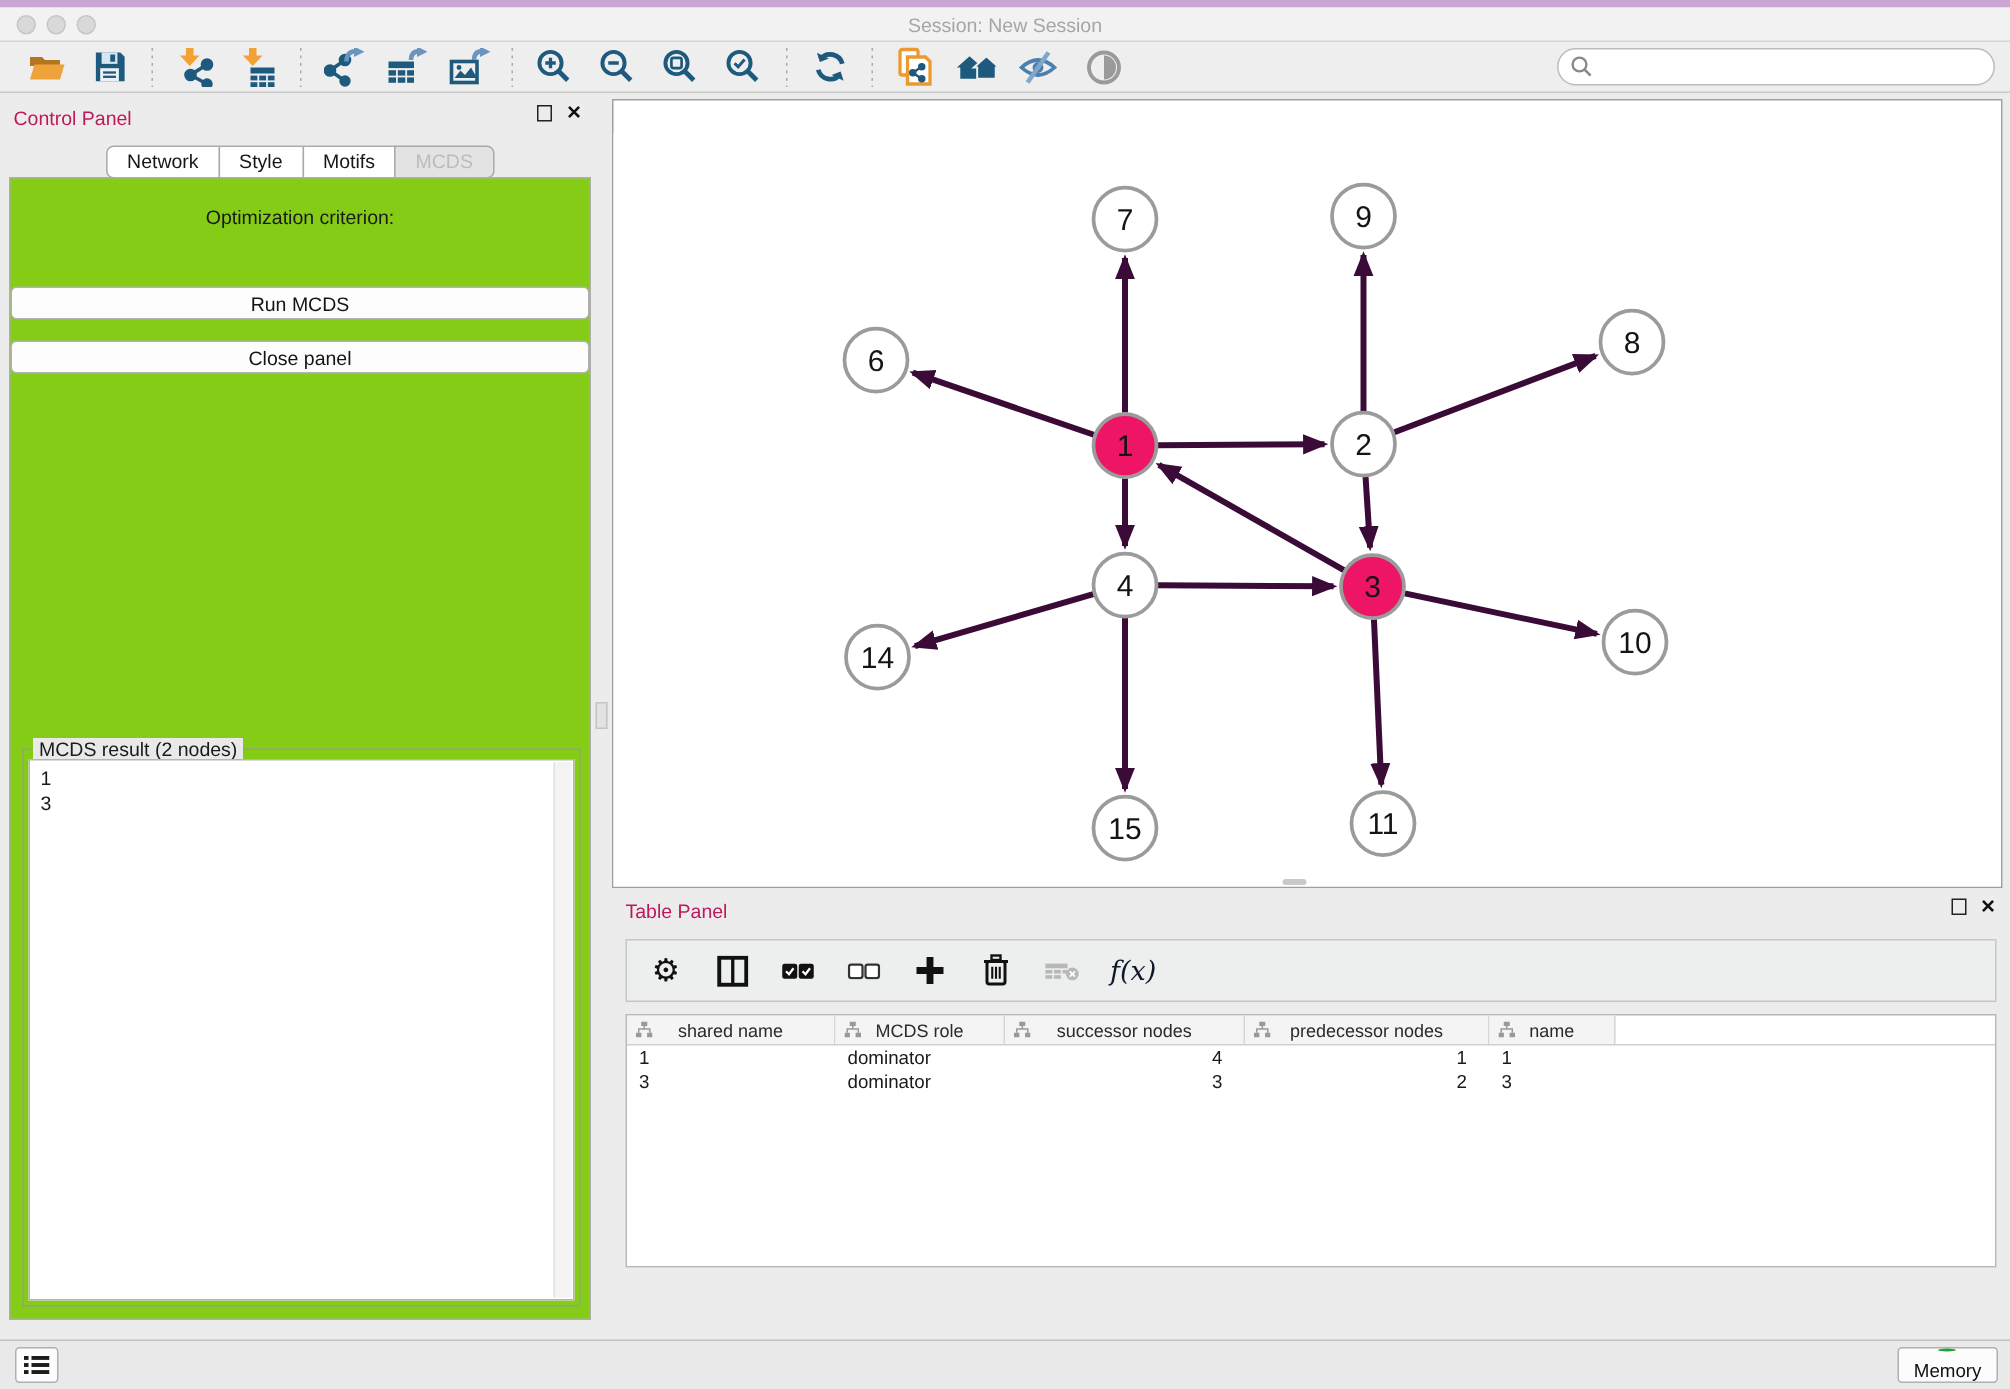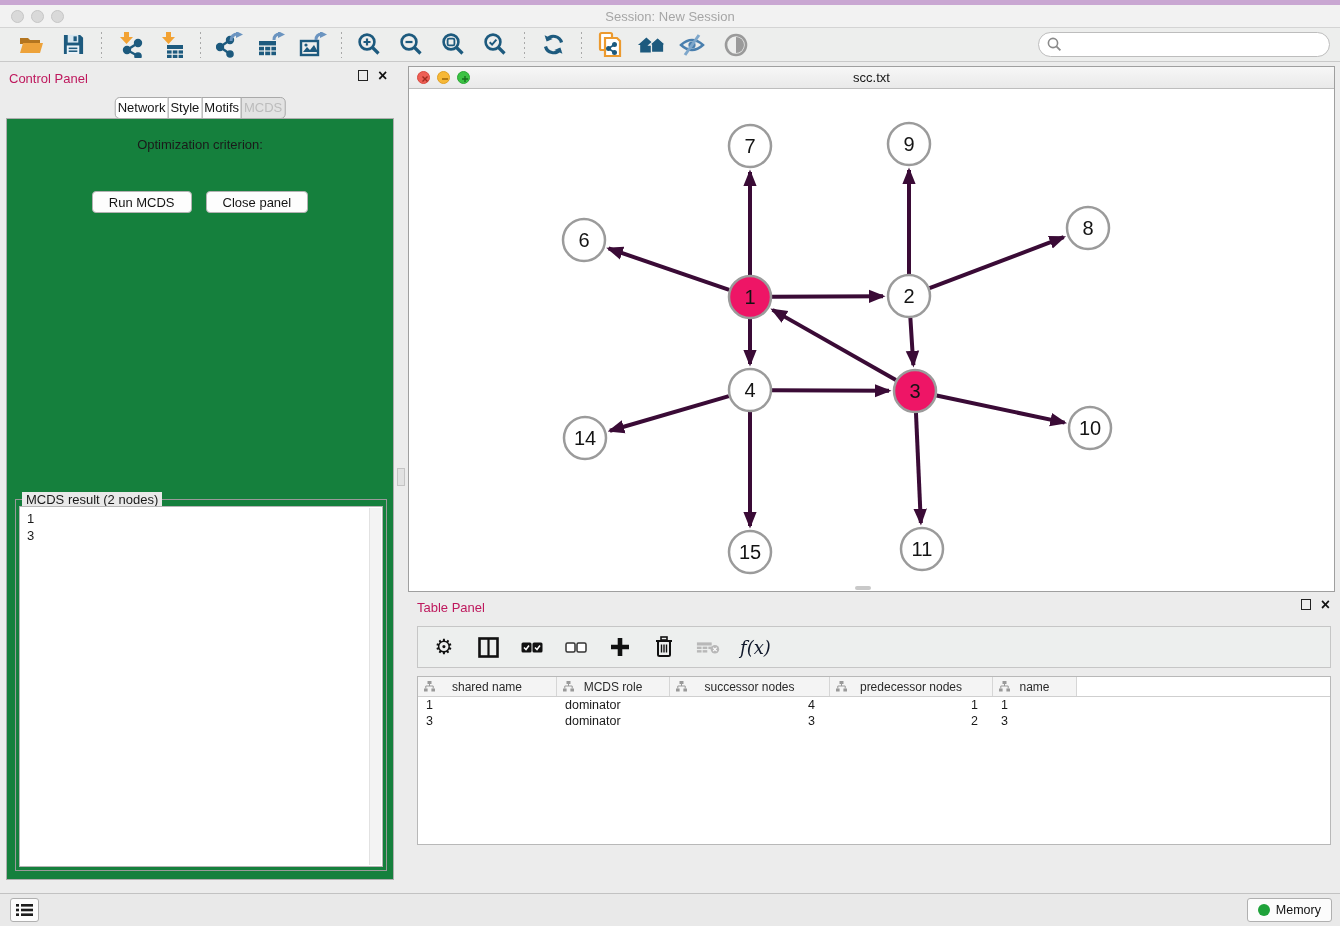--- a/index.html
+++ b/index.html
@@ -24,35 +24,35 @@
   .search-wrap { position:absolute; right:10px; top:4px; width:292px; height:25px; }
   .search-wrap input { width:100%; height:100%; border:1px solid #bdbdbd; border-radius:13px; background:#fff;
     padding-left:28px; font-size:13px; outline:none; font-family:"Liberation Sans",sans-serif; }
   .search-wrap svg { position:absolute; left:9px; top:5px; }
   
   .panel-title { font-size:13px; color:#be185d; }
   .win-btns { position:absolute; display:flex; gap:10px; align-items:center; }
   .float-ico { width:10px; height:11px; border:1.6px solid #222; display:inline-block; }
   .close-ico { font-size:16px; font-weight:bold; color:#111; line-height:11px; }
   .tabgroup { display:flex; }
-  .tab { height:22px; line-height:20px; padding:0 2px; font-size:13px; background:#fff; color:#161616;
+  .tab { height:22px; line-height:20px; padding:0 13px; font-size:13px; background:#fff; color:#161616;
     border:1px solid #a9a9a9; margin-left:-1px; cursor:default; }
   .tab:first-child { border-radius:5px 0 0 5px; margin-left:0; }
   .tab:last-child { border-radius:0 5px 5px 0; }
   .tab.selected { background:#e3e3e3; color:#bcbcbc; }
   .btn { height:22px; background:#fdfdfd; border:1px solid #b2b2b2; border-radius:4px; font-size:13px;
     padding:0 16px; font-family:"Liberation Sans",sans-serif; color:#141414; }
   
   .control-panel { position:absolute; left:0; top:62px; width:400px; height:831px; }
-  .cp-box { position:absolute; left:6px; top:56px; width:388px; height:762px; background:#15803d; border:1px solid #aeaeae; }
+  .cp-box { position:absolute; left:6px; top:56px; width:388px; height:762px; background:#84cc16; border:1px solid #aeaeae; }
   .opt-label { position:absolute; top:18px; left:0; width:100%; text-align:center; font-size:13px; }
   .dropdown { position:absolute; top:38px; left:38px; width:312px; height:23px; background:#fff; border:1px solid #b4b4b4;
     border-radius:4px; font-size:13px; display:flex; align-items:center; padding-left:11px; }
   .dropdown .stepper { position:absolute; right:7px; top:3px; }
-  .cp-buttons { position:absolute; top:72px; left:0; width:100%; display:flex; justify-content:center; gap:14px; }
+  .cp-buttons { position:absolute; top:72px; left:0; width:100%; display:flex; justify-content:center; gap:14px;flex-direction:column; }
   .groupbox { position:absolute; left:8px; top:380px; width:372px; height:372px; border:1px solid #9a9a9a; }
   .groupbox-legend { position:absolute; top:-8px; left:6px; background:#e9e9e9; padding:0 4px; font-size:13px; }
   .result-area { position:absolute; left:3px; top:6px; right:3px; bottom:3px; background:#fff; border:1px solid #b5b5b5; }
   .result-lines { padding:3px 7px; font-size:13px; line-height:17px; }
   .result-scrollbar { position:absolute; right:1px; top:1px; bottom:1px; width:12px; background:#f3f3f3; border-left:1px solid #e2e2e2; }
   .splitter-handle { position:absolute; left:397px; top:468px; width:8px; height:18px; background:#e2e2e2; border:1px solid #c4c4c4; }
   
   .net-window { position:absolute; left:408px; top:66px; width:927px; height:526px; background:#fff; border:1px solid #9f9f9f; }
   .net-titlebar { position:absolute; top:0; left:0; right:0; height:22px; background:linear-gradient(#f7f7f7,#e9e9e9);
     border-bottom:1px solid #bdbdbd; }
@@ -79,21 +79,21 @@
   .trow { display:flex; height:16px; font-size:12.5px; }
   .td { flex:none; line-height:16px; white-space:nowrap; overflow:hidden; }
   .td.al { padding-left:8px; text-align:left; }
   .td.ar { padding-right:15px; text-align:right; }
   .tp-tabs-wrap { position:absolute; left:0; right:0; top:269px; display:flex; justify-content:center; }
   
   .status-bar { position:absolute; left:0; top:893px; width:1340px; height:33px; background:#e9e9e9; border-top:1px solid #c2c2c2; }
   .list-btn { position:absolute; left:10px; top:4px; width:29px; height:24px; background:#fcfcfc; border:1px solid #b0b0b0;
     border-radius:3px; display:flex; align-items:center; justify-content:center; }
   .memory-btn { position:absolute; right:8px; top:4px; height:24px; background:#fcfcfc; border:1px solid #b0b0b0;
-    border-radius:3px; display:flex; align-items:center; gap:6px; padding:0 10px; font-size:12.5px; color:#111; }
+    border-radius:3px; display:flex; align-items:center; gap:6px; padding:0 10px; font-size:12.5px; color:#111;flex-direction:column; }
   .memory-dot { width:12px; height:12px; border-radius:50%; background:#1fa23a; }
 </style>
 </head>
 <body>
 
 <div class="purple-strip"></div>
 <div class="titlebar">
   <span class="traffic t1"></span>
   <span class="traffic t2"></span>
   <span class="traffic t3"></span>
@@ -286,38 +286,20 @@
           </div>
         <div class="result-scrollbar"></div>
       </div>
     </div>
   </div>
 </div>
 
 <div class="splitter-handle"></div>
 
 <div class="net-window">
-  <div class="net-titlebar">
-    <span class="tl red">
-        <svg width="8" height="8" viewBox="0 0 8 8">
-          <path d="M1.5 1.5l5 5M6.5 1.5l-5 5" stroke="#9e2b20" stroke-width="1.4"></path>
-        </svg>
-      </span>
-    <span class="tl yellow">
-        <svg width="8" height="8" viewBox="0 0 8 8">
-          <path d="M1 4h6" stroke="#a26c0c" stroke-width="1.6"></path>
-        </svg>
-      </span>
-    <span class="tl green">
-        <svg width="8" height="8" viewBox="0 0 8 8">
-          <path d="M4 1v6M1 4h6" stroke="#176f1f" stroke-width="1.4"></path>
-        </svg>
-      </span>
-    <span class="title">scc.txt</span>
-  </div>
   <div class="net-canvas">
     <svg id="graph-svg" width="925" height="502" viewBox="0 0 925 502">
         <defs>
           <marker id="arrowhead" viewBox="0 0 10 8" refX="8.5" refY="4" markerWidth="4.2" markerHeight="4.2" orient="auto">
             <path d="M0,0 L10,4 L0,8 Z" fill="#3a0b36"></path>
           </marker>
         </defs>
         <line x1="341" y1="186" x2="341" y2="83" stroke="#3a0b36" stroke-width="4" marker-end="url(#arrowhead)"></line>
         <line x1="320.1924875913935" y1="200.85525176330984" x2="199.59069648289858" y2="159.44379337063384" stroke="#3a0b36" stroke-width="4" marker-end="url(#arrowhead)"></line>
         <line x1="362.9995649035371" y1="207.86163795658152" x2="474.0005142049107" y2="207.16351877858546" stroke="#3a0b36" stroke-width="4" marker-end="url(#arrowhead)"></line>

